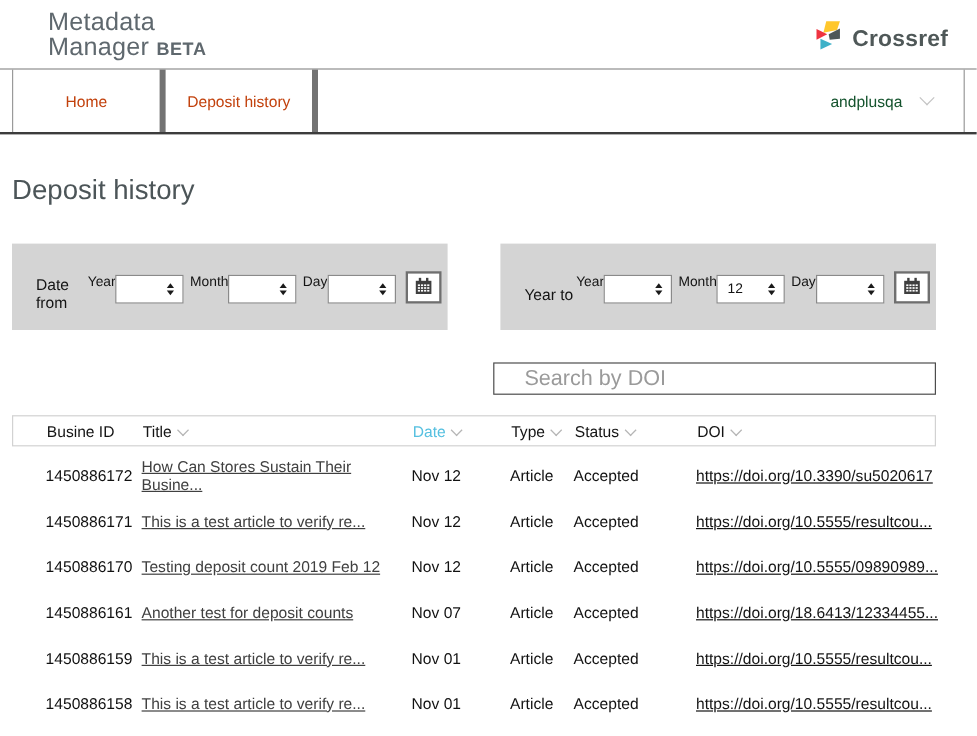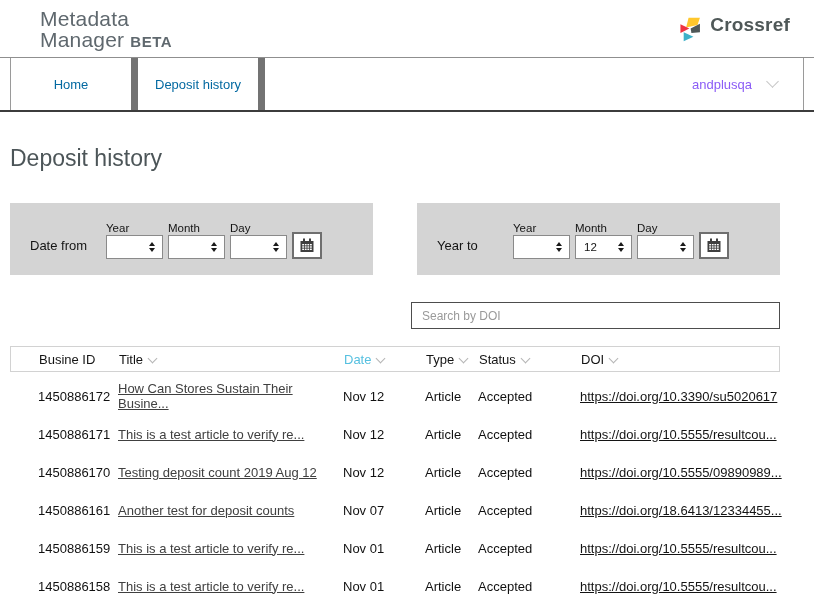--- a/index.html
+++ b/index.html
@@ -3,53 +3,53 @@
 <meta charset="utf-8">
 <style>
   * { margin:0; padding:0; box-sizing:border-box; }
   html,body { background:#fff; width:814px; }
   body { font-family:"Liberation Sans", sans-serif; color:#111; }
 
   
   .app-header { height:57px; display:flex; justify-content:space-between; align-items:flex-start; padding:8px 24px 0 40px; }
   .app-logo { color:#5f686e; font-size:21px; line-height:21px; letter-spacing:.2px; }
   .app-logo .beta { font-size:15px; font-weight:bold; letter-spacing:.5px; }
-  .brand { display:flex; align-items:flex-start; gap:6px; margin-top:6px; }
+  .brand { display:flex; align-items:flex-end; gap:6px; margin-top:6px; }
   .brand svg { width:26px; height:30px; }
   .brand .brand-name { font-size:19px; font-weight:bold; color:#4f5858; letter-spacing:.2px; }
 
   
   nav { border-top:1px solid #8f8f8f; border-bottom:2px solid #3c3c3c; }
   .nav-inner { margin:0 10px; display:flex; height:52px; border-left:1px solid #9a9a9a; }
-  .nav-tab { width:127px; display:flex; align-items:center; justify-content:center; border-right:7px solid #737373; font-size:13px; color:#0369a1; cursor:pointer; }
-  .nav-user { flex:1; display:flex; align-items:center; justify-content:flex-end; border-right:1px solid #9a9a9a; padding-right:26px; font-size:13px; color:#8b5cf6; gap:10px; cursor:pointer; }
+  .nav-tab { width:127px; display:flex; align-items:center; justify-content:center; border-right:5px solid #737373; font-size:13px; color:#c2410c; cursor:pointer; }
+  .nav-user { flex:1; display:flex; align-items:center; justify-content:flex-end; border-right:1px solid #9a9a9a; padding-right:26px; font-size:13px; color:#14532d; gap:10px; cursor:pointer; }
   .chev { display:inline-block; width:7px; height:7px; border-right:1.5px solid #b5b5b5; border-bottom:1.5px solid #b5b5b5; transform:rotate(45deg); margin-left:6px; position:relative; top:-2px; }
   .chev.big { width:9px; height:9px; border-color:#c4c4c4; top:-3px; }
 
   
   main { padding:0 10px; }
   h1 { font-size:23px; font-weight:400; color:#4c5558; margin:33px 0 0 0; }
 
   
   .filters { display:flex; margin-top:31px; }
   .datebox { width:363px; height:72px; background:#d4d4d4; display:flex; align-items:center; }
   .datebox.right { margin-left:44px; }
   .date-label { font-size:13px; color:#141414; margin-left:20px; width:76px; padding-top:12px; }
   .fields { display:flex; align-items:flex-end; }
-  .field { display:flex; flex-direction:column; margin-right:5px; }
+  .field { display:flex; flex-direction:row; margin-right:5px; }
   .field-label { font-size:11.5px; color:#141414; margin-bottom:1px; }
   .selectbox { width:57px; height:24px; background:#fff; border:1px solid #8a8a8a; display:flex; align-items:center; justify-content:space-between; padding:0 7px 0 8px; font-size:11.5px; color:#141414; cursor:pointer; }
   .stepper { display:flex; flex-direction:column; align-items:center; gap:2px; }
   .tri-up { width:0; height:0; border-left:3.5px solid transparent; border-right:3.5px solid transparent; border-bottom:4.5px solid #1a1a1a; }
   .tri-down { width:0; height:0; border-left:3.5px solid transparent; border-right:3.5px solid transparent; border-top:4.5px solid #1a1a1a; }
   .calbtn { width:30px; height:27px; background:#fff; border:2px solid #6f6f6f; display:flex; align-items:center; justify-content:center; cursor:pointer; padding:0; }
 
   
   .search-row { width:770px; display:flex; justify-content:flex-end; margin-top:27px; }
-  .search-input { width:369px; height:27px; border:1px solid #4d4d4d; font-size:12px; color:#0c4a6e; padding:0 10px; font-family:"Liberation Sans", sans-serif; background:#fff; }
+  .search-input { width:369px; height:27px; border:1px solid #4d4d4d; font-size:18px; color:#0c4a6e; padding:0 25px; font-family:"Liberation Sans", sans-serif; background:#fff; }
   .search-input::placeholder { color:#9a9a9a; }
 
   
   .dtable { width:770px; margin-top:17px; }
   .thead, .trow { display:grid; grid-template-columns:80px 225px 82px 53px 102px 1fr; padding-left:28px; align-items:center; }
   .thead { height:26px; border:1px solid #d2d2d2; font-size:13px; color:#141414; background:#fff; }
   .thead .col-date { color:#56c0e0; }
   .tbody { padding-top:5px; }
   .trow { height:38px; font-size:13px; }
   .title-link { color:#404040; text-decoration:underline; cursor:pointer; }
@@ -241,21 +241,21 @@
     <div>1450886171</div>
     <div><a class="title-link">This is a test article to verify re...</a></div>
     <div>Nov 12</div>
     <div>Article</div>
     <div>Accepted</div>
     <div><a class="doi-link">https://doi.org/10.5555/resultcou...</a></div>
   </div>
 
   <div class="trow">
     <div>1450886170</div>
-    <div><a class="title-link">Testing deposit count 2019 Aug 12</a></div>
+    <div><a class="title-link">Testing deposit count 2019 Feb 12</a></div>
     <div>Nov 12</div>
     <div>Article</div>
     <div>Accepted</div>
     <div><a class="doi-link">https://doi.org/10.5555/09890989...</a></div>
   </div>
 
   <div class="trow">
     <div>1450886161</div>
     <div><a class="title-link">Another test for deposit counts</a></div>
     <div>Nov 07</div>

